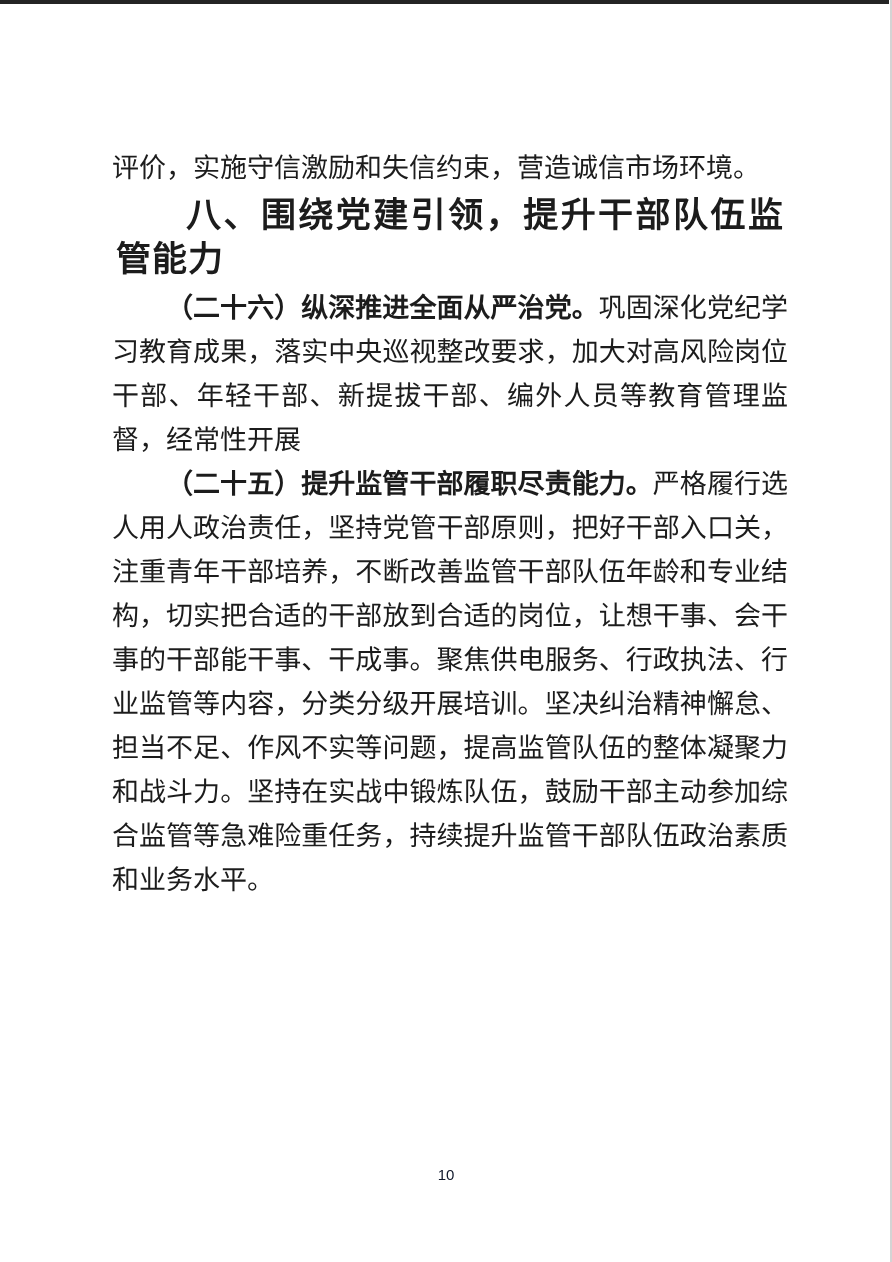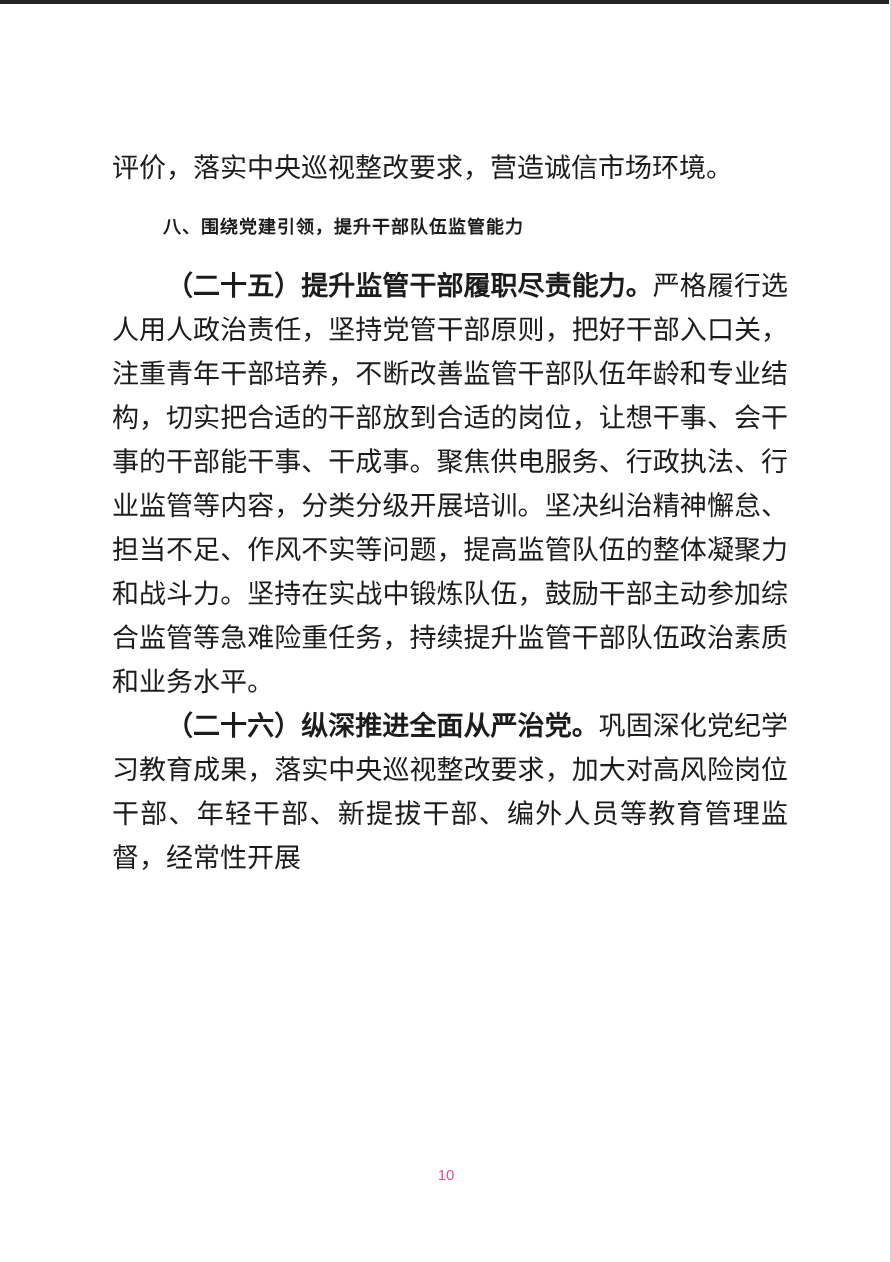--- a/index.html
+++ b/index.html
@@ -40,57 +40,57 @@
     text-justify: inter-ideograph;
   }
   .para {
     margin: 0;
     text-indent: 2em;
   }
   .para.no-indent {
     text-indent: 0;
   }
   .heading {
-    margin: 15px;
-    font-size: 18px;
+    margin: 4px;
+    font-size: 35px;
     line-height: 44px;
     font-weight: 700;
     text-indent: 2em;
     letter-spacing: 1px;
   }
   .lead {
     font-weight: 700;
   }
   .page-number {
     position: absolute;
     left: 0;
     top: 1166px;
     width: 100%;
     text-align: center;
     font-family: "Liberation Sans", "DejaVu Sans", sans-serif;
     font-size: 15px;
-    color: #ec4899;
+    color: #0f172a;
   }
 </style>
 </head>
 <body>
 
 <div class="page">
 
   <div class="scan-top"></div>
   <div class="scan-right"></div>
 
   <main class="doc-body">
 
-    <p class="para no-indent">评价，落实中央巡视整改要求，营造诚信市场环境。</p>
+    <p class="para no-indent">评价，实施守信激励和失信约束，营造诚信市场环境。</p>
 
     <h2 class="heading">八、围绕党建引领，提升干部队伍监管能力</h2>
 
 
+    <p class="para"><b class="lead">（二十六）纵深推进全面从严治党。</b><span>巩固深化党纪学习教育成果，落实中央巡视整改要求，加大对高风险岗位干部、年轻干部、新提拔干部、编外人员等教育管理监督，经常性开展</span></p>
+
     <p class="para"><b class="lead">（二十五）提升监管干部履职尽责能力。</b><span>严格履行选人用人政治责任，坚持党管干部原则，把好干部入口关，注重青年干部培养，不断改善监管干部队伍年龄和专业结构，切实把合适的干部放到合适的岗位，让想干事、会干事的干部能干事、干成事。聚焦供电服务、行政执法、行业监管等内容，分类分级开展培训。坚决纠治精神懈怠、担当不足、作风不实等问题，提高监管队伍的整体凝聚力和战斗力。坚持在实战中锻炼队伍，鼓励干部主动参加综合监管等急难险重任务，持续提升监管干部队伍政治素质和业务水平。</span></p>
-
-    <p class="para"><b class="lead">（二十六）纵深推进全面从严治党。</b><span>巩固深化党纪学习教育成果，落实中央巡视整改要求，加大对高风险岗位干部、年轻干部、新提拔干部、编外人员等教育管理监督，经常性开展</span></p>
 
   </main>
 
   <div class="page-number">10</div>
 
 </div>
 
 </body></html>

